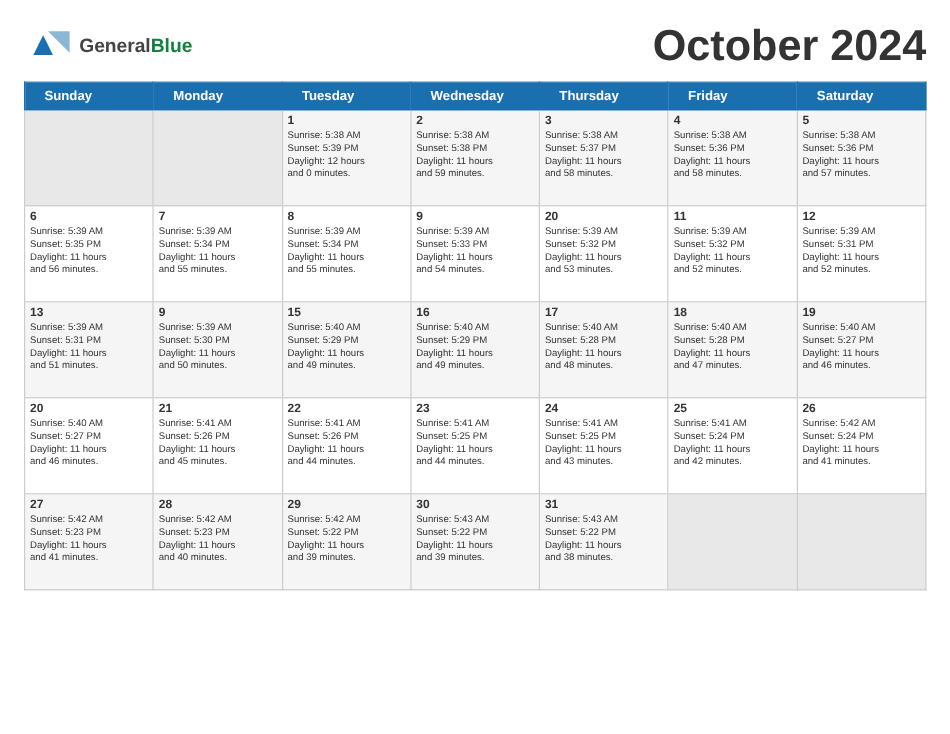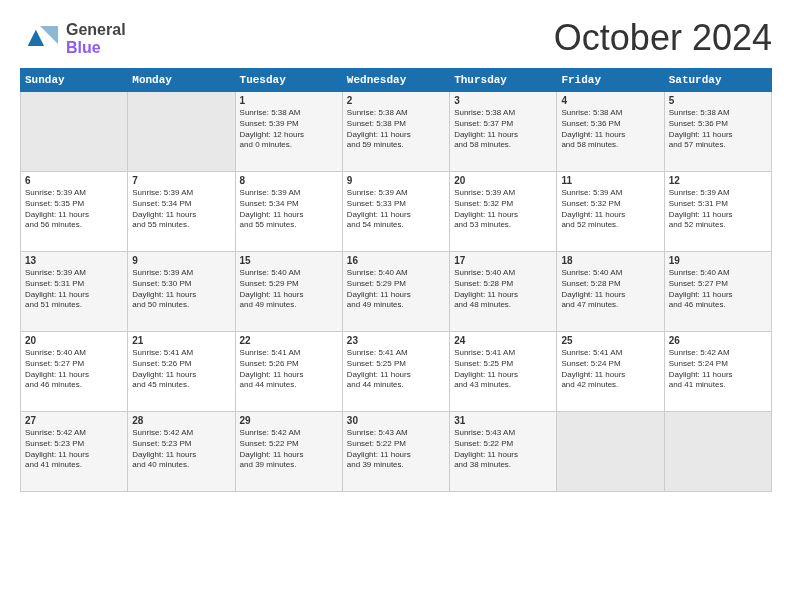--- a/index.html
+++ b/index.html
@@ -21,53 +21,52 @@
       align-items: flex-start;
       margin-bottom: 8px;
     }
     .logo-wrapper {
       display: flex;
       align-items: center;
       gap: 4px;
     }
     .logo-name {
       display: flex;
-      flex-direction: column;
+      flex-direction: row;
       line-height: 1.1;
     }
     .logo-name .line1 { font-size: 16px; font-weight: bold; color: #444; }
-    .logo-name .line2 { font-size: 16px; font-weight: bold; color: #8b5cf6; }
+    .logo-name .line2 { font-size: 16px; font-weight: bold; color: #15803d; }
     .title-block {
       text-align: right;
     }
     .main-title {
       font-size: 36px;
-      font-weight: normal;
+      font-weight: bold;
       color: #333;
       line-height: 1.1;
     }
     .subtitle {
       font-size: 14px;
       color: #555;
       margin-top: 2px;
     }
     table {
       width: 100%;
       border-collapse: collapse;
       table-layout: fixed;
     }
     thead tr th {
       background: #1a6faf;
       color: #fff;
       font-size: 11px;
       font-weight: bold;
-      padding: 5px 4px;
+      padding: 5px 16px;
       text-align: left;
       border: 1px solid #1a6faf;
-      font-family: Liberation Mono, monospace;
     }
     tbody tr {
       background: #fff;
     }
     tbody tr:nth-child(odd) {
       background: #f5f5f5;
     }
     tbody td {
       border: 1px solid #ccc;
       vertical-align: top;

